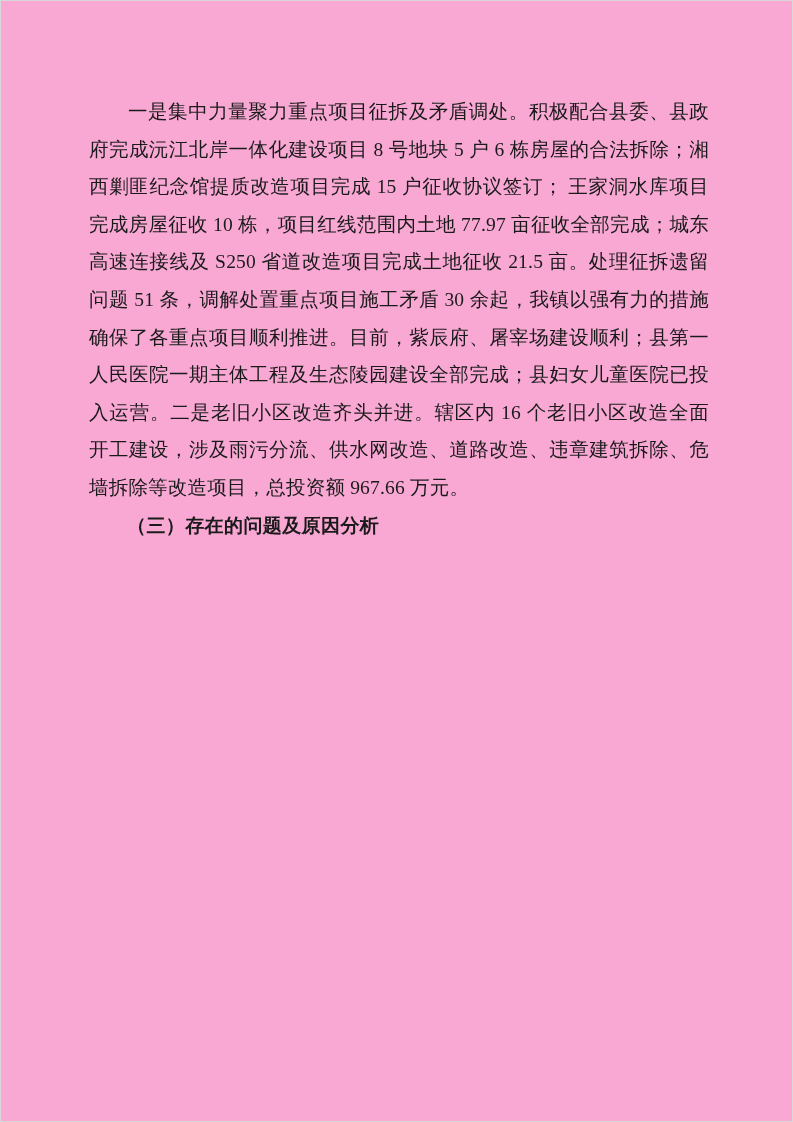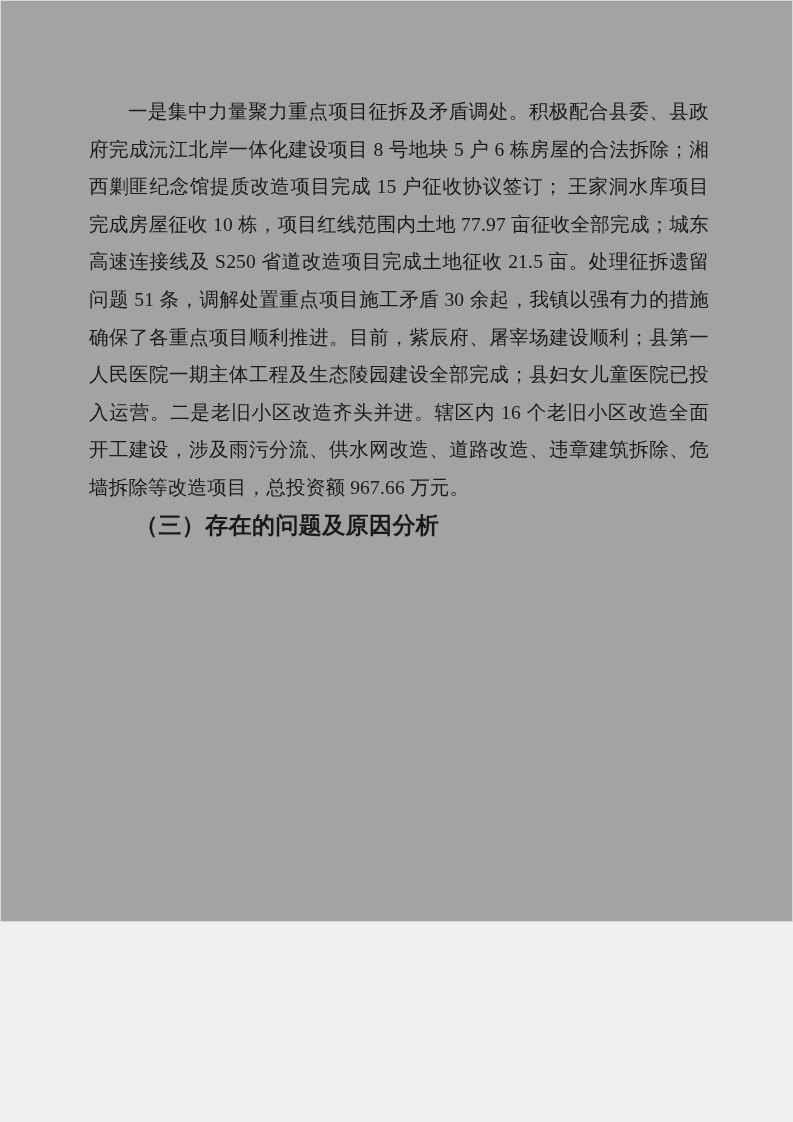--- a/index.html
+++ b/index.html
@@ -2,22 +2,22 @@
 <html><head>
 <meta charset="utf-8">
 <style>
   html, body {
     margin: 0;
     padding: 0;
     background: #f0f0f0;
   }
   .page {
     width: 793px;
-    height: 922px;
-    background: #a3a3a3;
+    height: 1122px;
+    background: #f9a8d4;
     position: relative;
     margin: 0 auto;
     box-sizing: border-box;
     overflow: hidden;
     border: 1px solid #d8d8d8;
   }
   .content {
     position: absolute;
     left: 88px;
     top: 92px;
@@ -30,21 +30,21 @@
     color: #1a1a1a;
     text-align: justify;
     text-justify: inter-ideograph;
     text-indent: 2em;
     margin: 0 0 0 0;
     letter-spacing: 0.2px;
   }
   .para.heading {
     font-family: Liberation Serif, serif;
     font-weight: bold;
-    font-size: 23px;
+    font-size: 19px;
     letter-spacing: 0.4px;
   }
   .para.tight {
     line-height: 37.2px;
   }
 </style>
 </head>
 <body>
 
 <div class="page">

